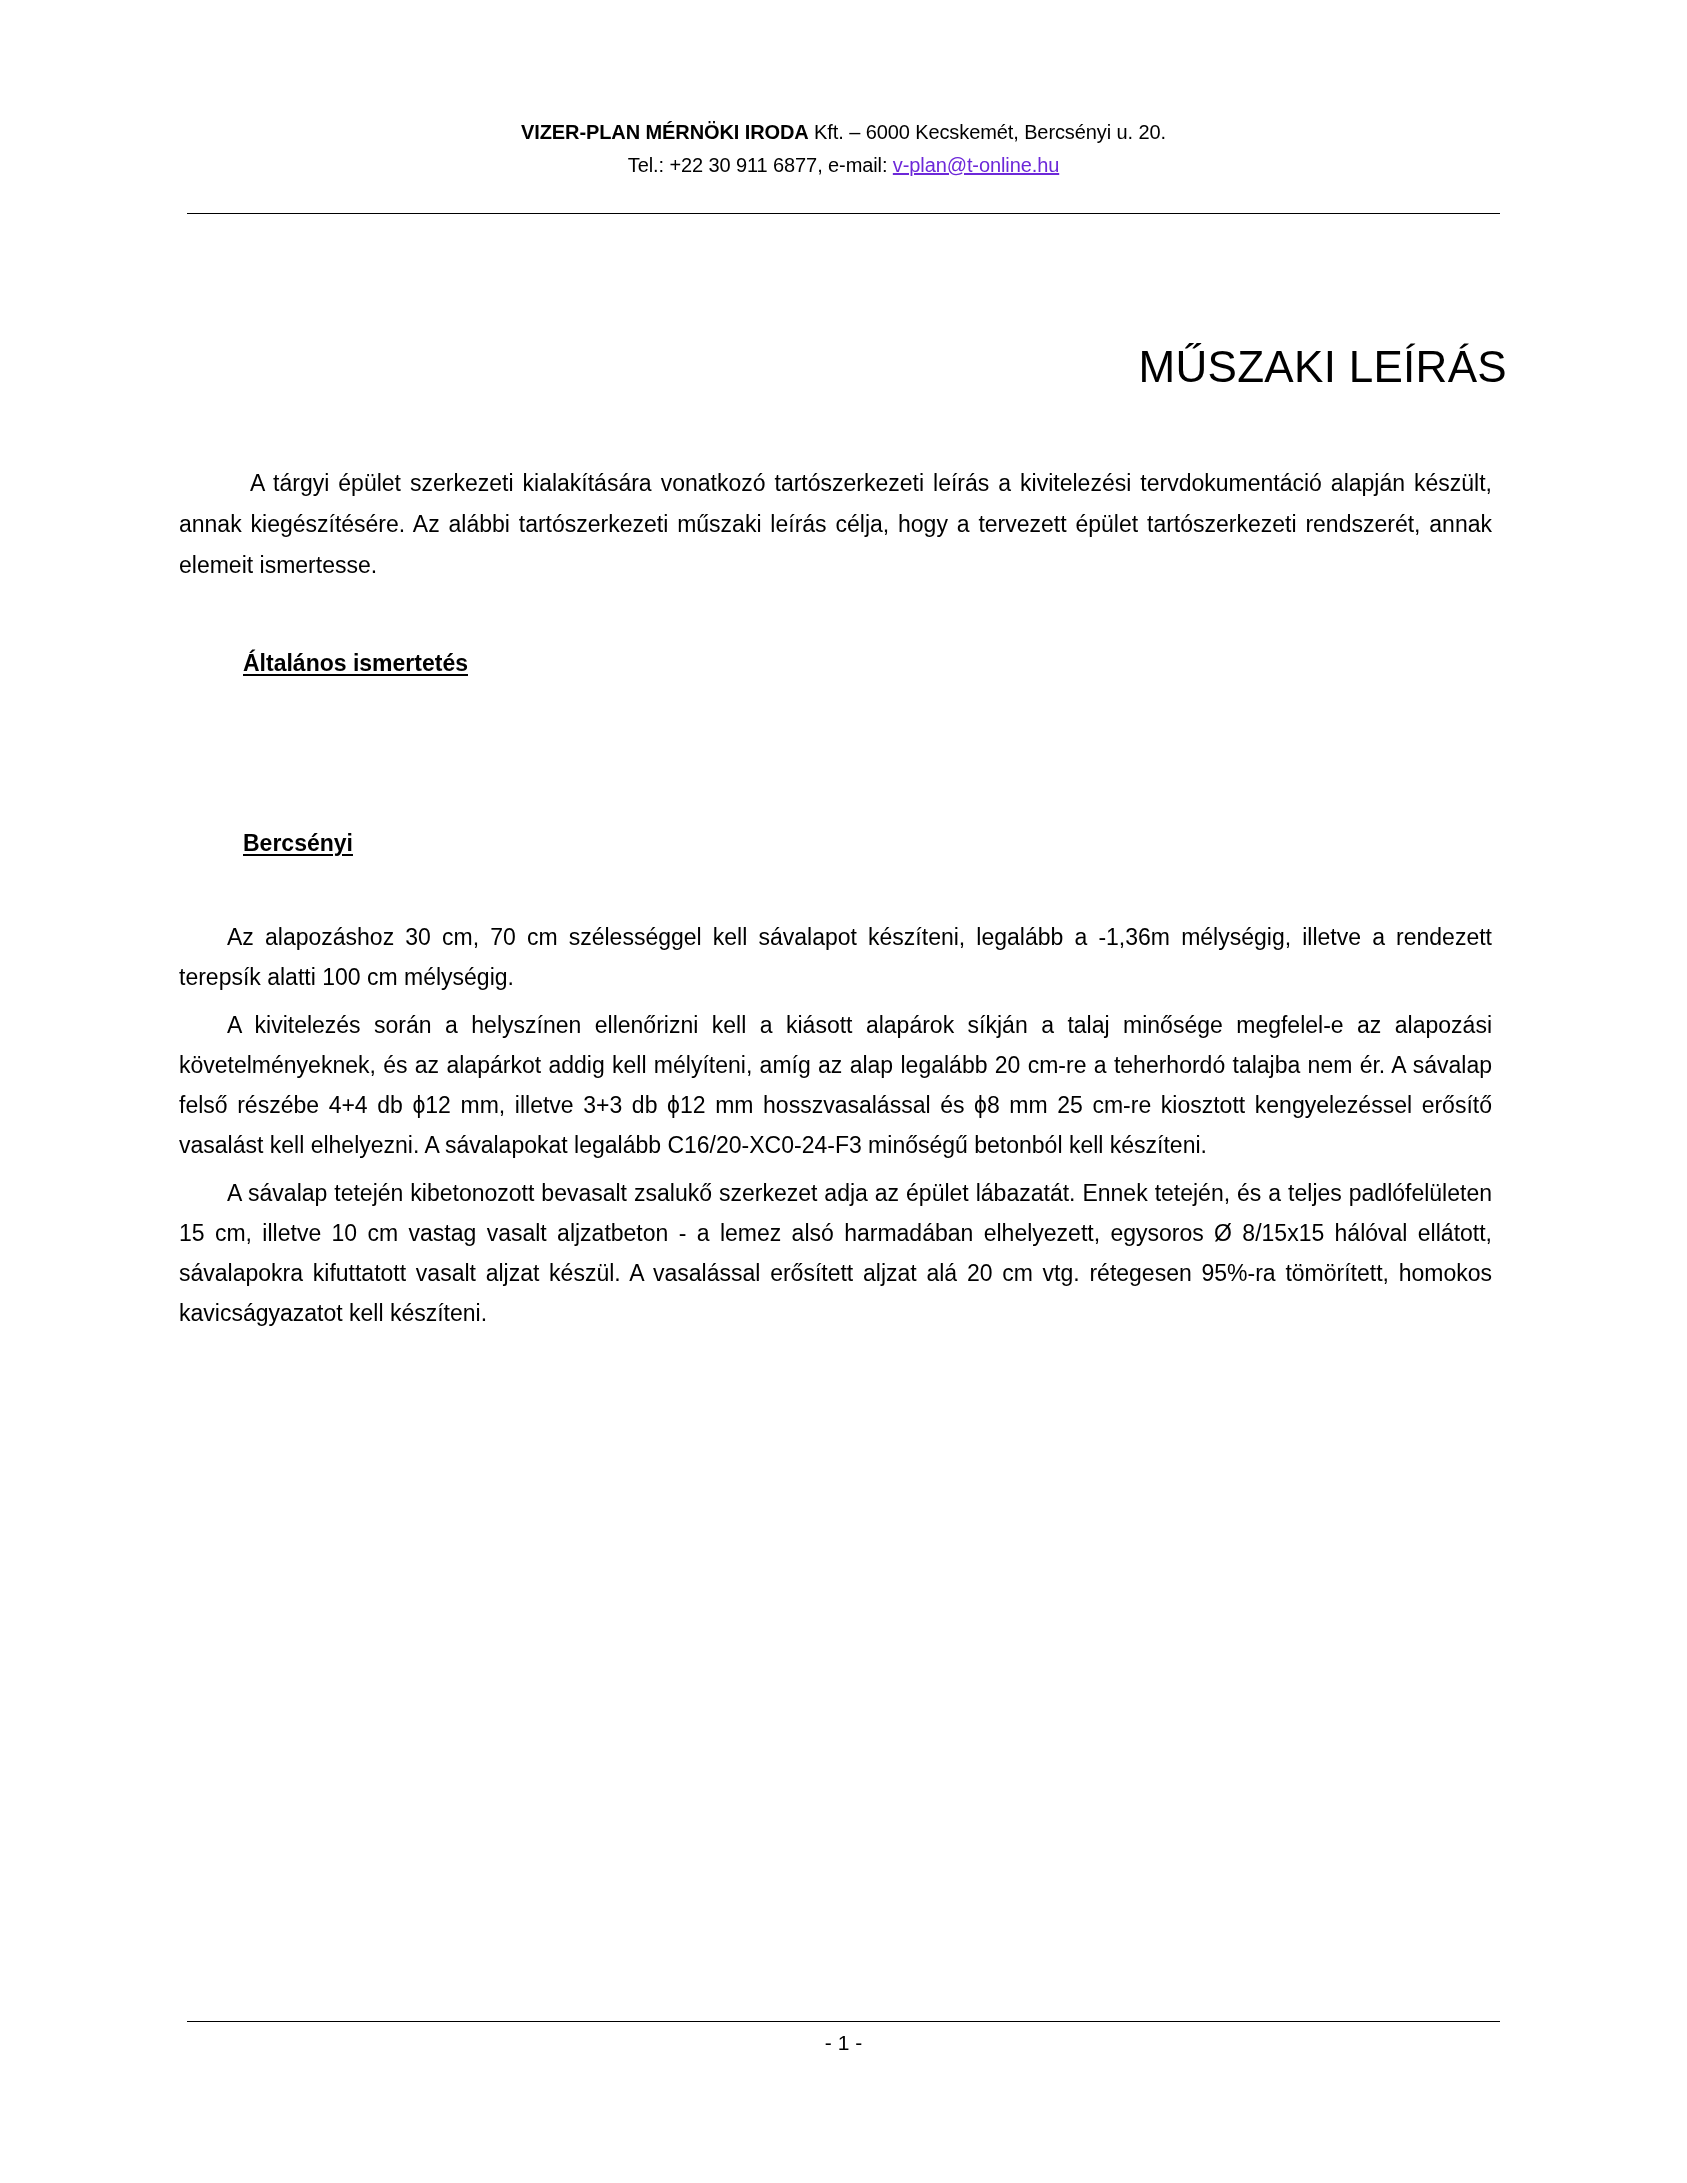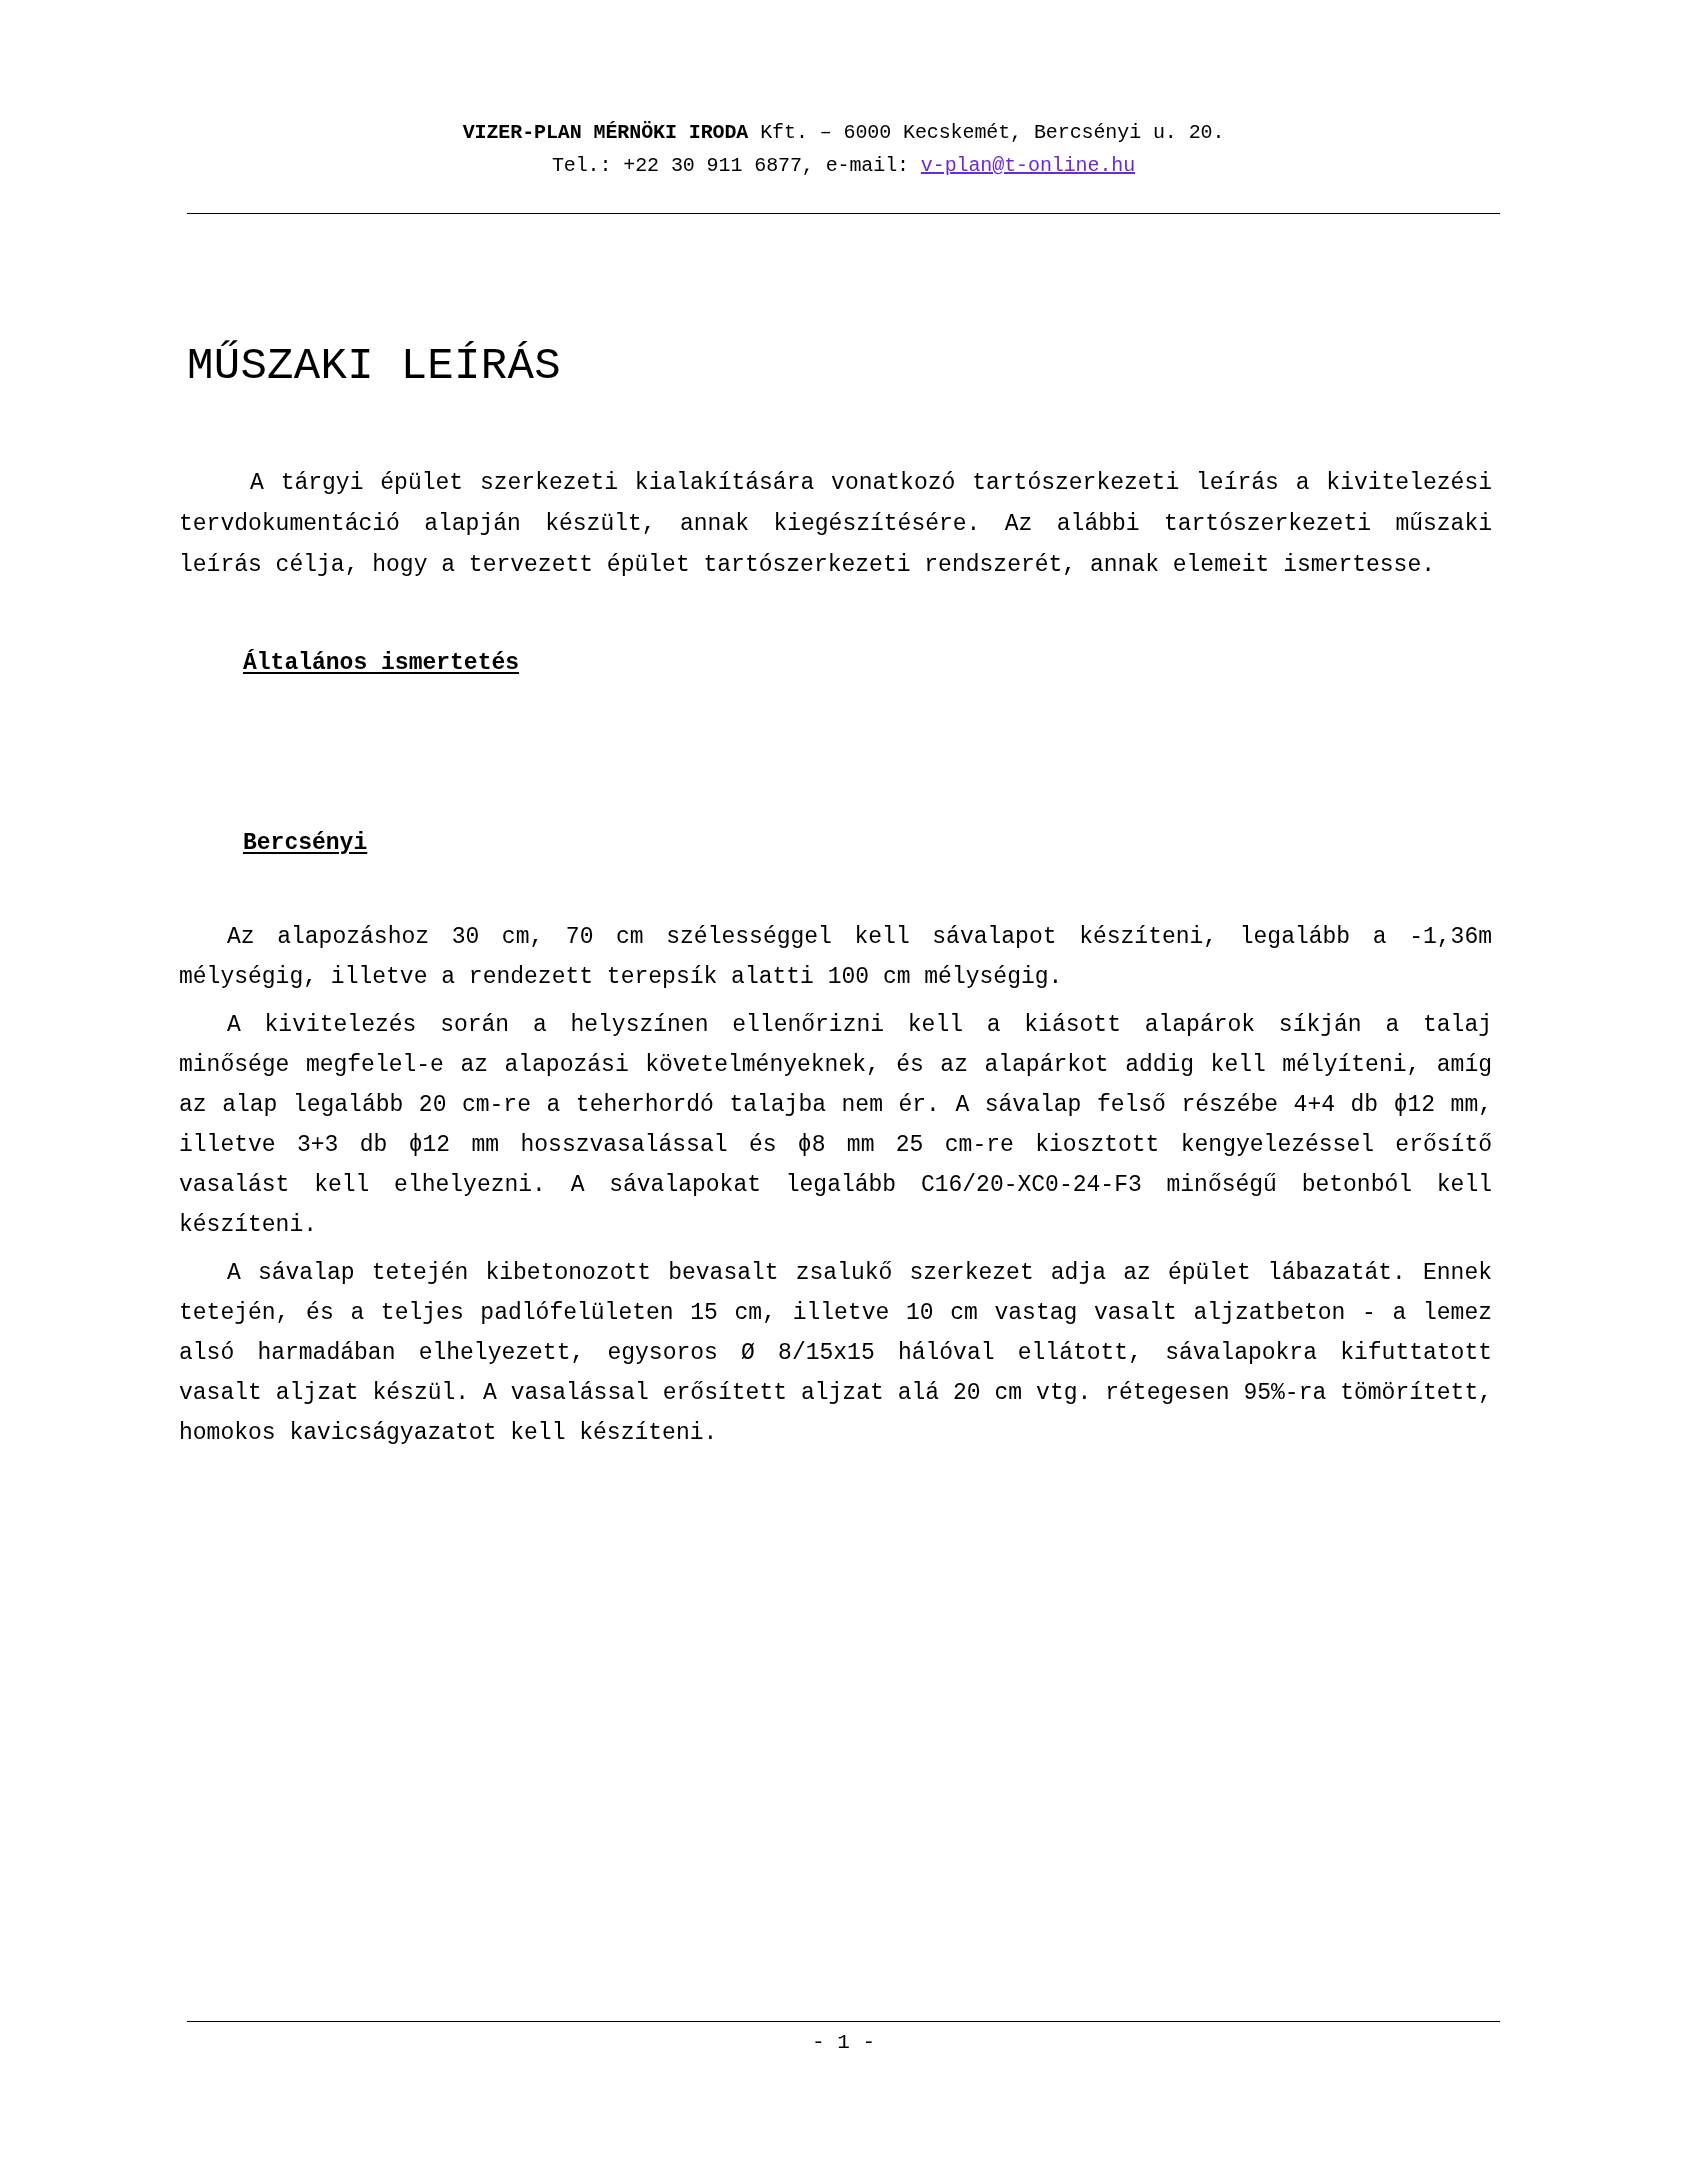--- a/index.html
+++ b/index.html
@@ -8,21 +8,21 @@
     background: #ffffff;
   }
 
   .page {
     position: relative;
     width: 1687px;
     height: 2183px;
     background: #ffffff;
     box-sizing: border-box;
     padding: 0;
-    font-family: Liberation Mono, monospace;
+    font-family: Liberation Sans, sans-serif;
     color: #000000;
     overflow: hidden;
   }
 
   
   .header {
     position: absolute;
     left: 187px;
     top: 116px;
     width: 1313px;
@@ -50,24 +50,24 @@
     left: 187px;
     top: 213px;
     width: 1313px;
     height: 0;
     border-top: 1.3px solid #000000;
   }
 
   
   .doc-title {
     position: absolute;
-    left: 187px;
+    left: 194px;
     top: 311px;
     width: 1313px;
-    text-align: left;
+    text-align: right;
     font-size: 44px;
     line-height: 53px;
     font-weight: normal;
     letter-spacing: 0.3px;
   }
 
   
   .content {
     position: absolute;
     left: 179px;

